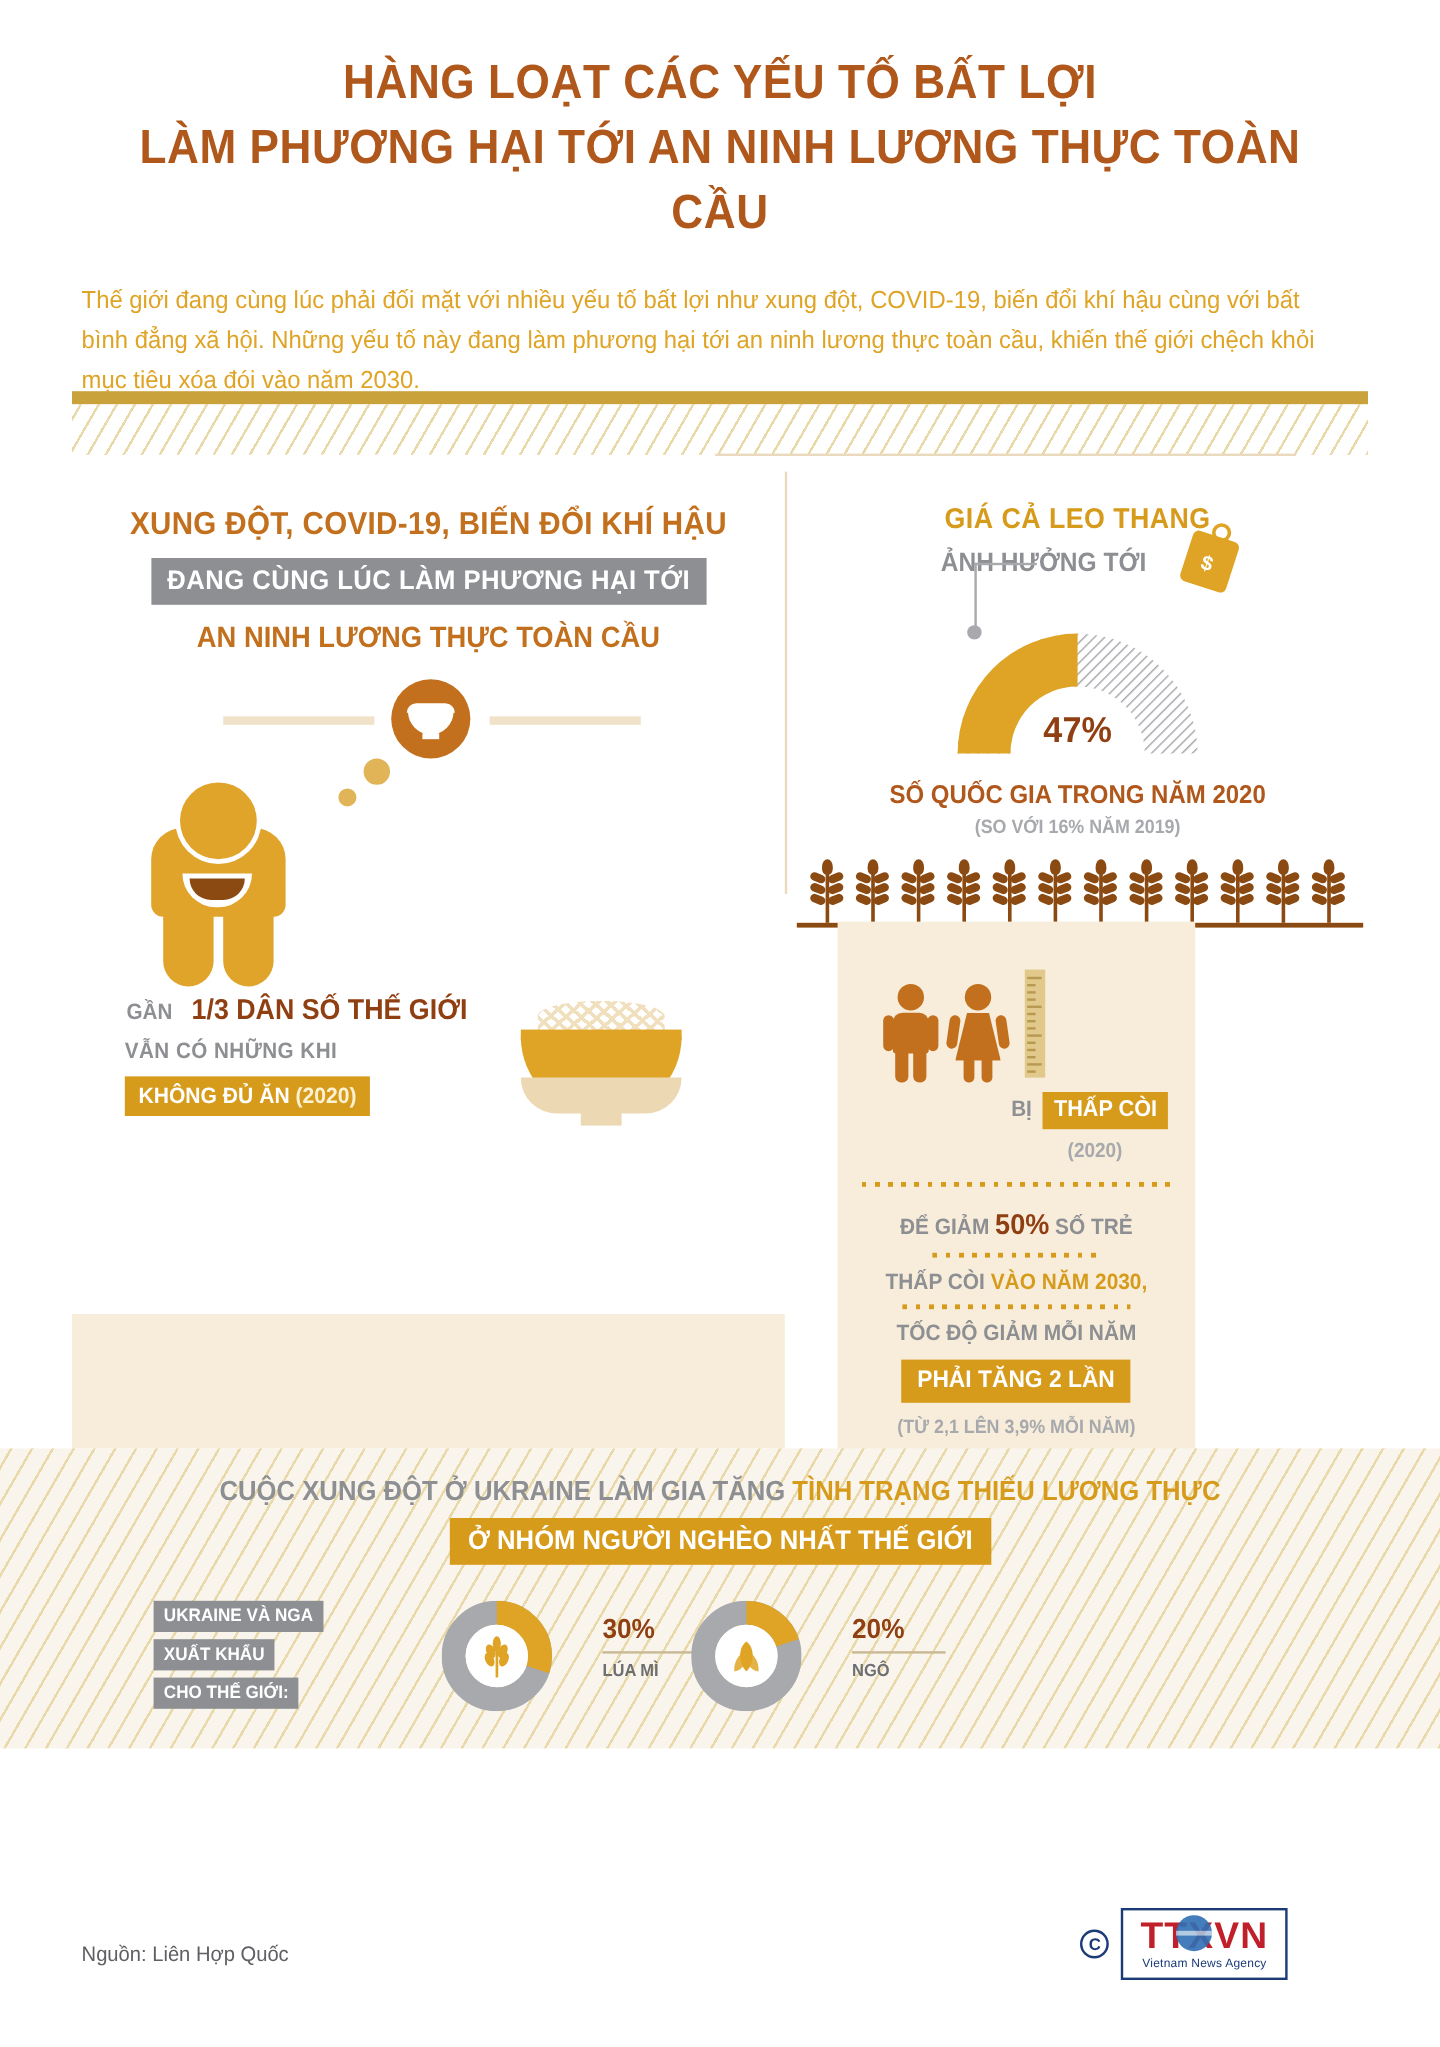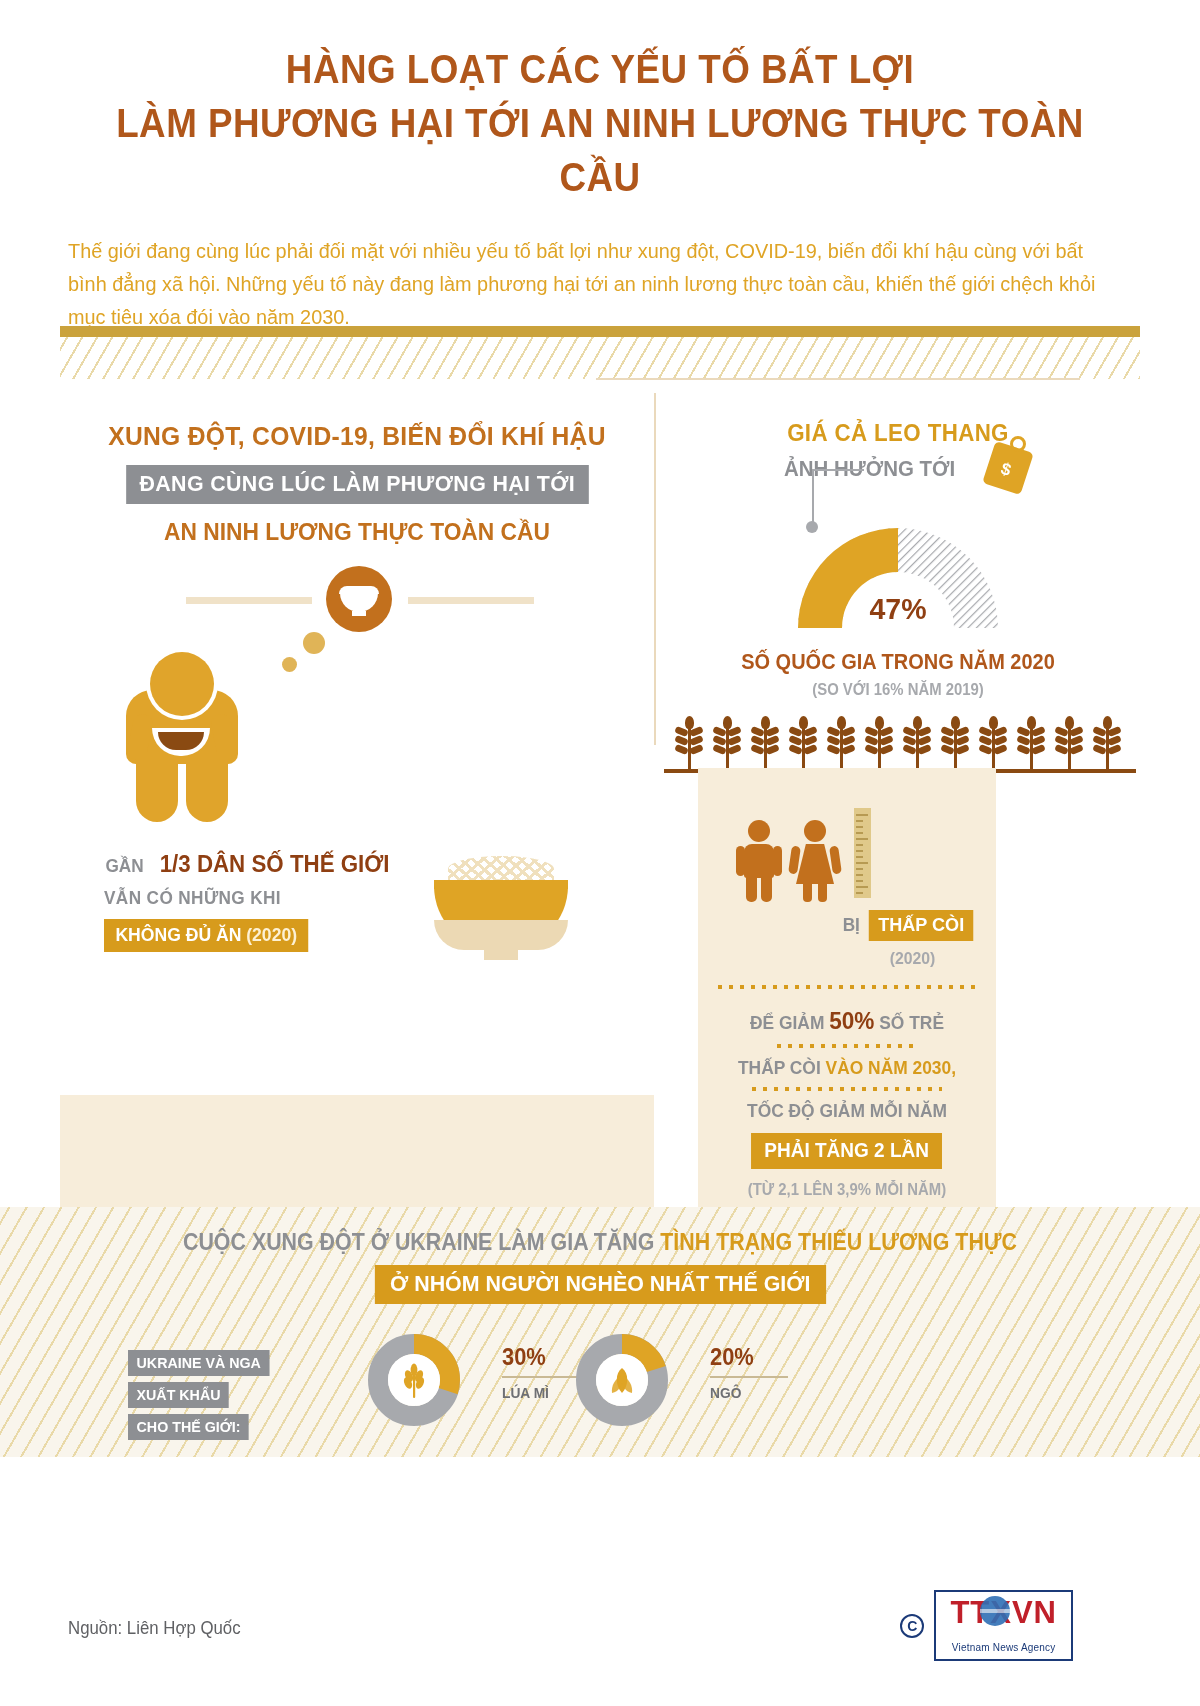--- a/index.html
+++ b/index.html
@@ -115,21 +115,21 @@
   .hungry-text { position:absolute; left:218px; top:22px; }
   .ht1 { color:#8d8f93; font-weight:bold; font-size:19.5px; transform:scaleX(0.93);
          transform-origin:left center; letter-spacing:0.4px; }
   .ht2 { color:#8f3f12; font-weight:bold; font-size:23px; margin-top:12px;
          transform:scaleX(0.93); transform-origin:left center; letter-spacing:0.3px; }
   .ht3 { display:inline-block; margin-top:13px; background:#d79b1c; color:#fdf6e6;
          font-weight:bold; font-size:19px; padding:5px 14px 6px 14px;
          transform:scaleX(0.95); transform-origin:left center; }
 
   
-  .third-row { position:relative; height:150px; margin-top:30px; }
+  .third-row { position:relative; height:150px; margin-top:8px; }
   .tr-text { position:absolute; left:44px; top:0; }
   .tr1 { }
   .tr1 .grey { color:#8d8f93; font-weight:bold; font-size:18.5px;
                transform:scaleX(0.93); display:inline-block; }
   .tr1 .brown { color:#8f3f12; font-weight:bold; font-size:24px;
                 transform:scaleX(0.93); display:inline-block; margin-left:6px; }
   .tr2 { color:#8d8f93; font-weight:bold; font-size:18.5px; margin-top:9px;
          transform:scaleX(0.93); transform-origin:left center; letter-spacing:.4px; }
   .tr3 { display:inline-block; margin-top:10px; background:#d79b1c; color:#fff;
          font-weight:bold; font-size:18.5px; padding:5px 12px 6px 12px;
@@ -278,21 +278,21 @@
   }
   .uk-h1 { text-align:center; padding-top:22px; font-weight:bold; font-size:23px;
            transform:scaleX(0.93); }
   .uk-h1 .g { color:#8d8f93; }
   .uk-h1 .o { color:#d79b1c; }
   .uk-h2 { display:block; margin:9px auto 0 auto; width:max-content; background:#d79b1c;
            color:#fff; font-weight:bold; font-size:22.5px; padding:6px 16px 7px 16px;
            transform:scaleX(0.95); }
 
   .uk-row { position:relative; margin-top:26px; height:120px; }
-  .uk-left { position:absolute; left:128px; top:20px; }
+  .uk-left { position:absolute; left:128px; top:4px; }
   .uk-left div { background:#8d8f93; color:#fff; font-weight:bold; font-size:15px;
                  padding:4px 9px 5px 9px; margin-bottom:6px; width:max-content;
                  transform:scaleX(0.95); transform-origin:left center; }
   .donut-g { position:absolute; top:0; width:230px; height:110px; }
   .donut-g.g1 { left:368px; }
   .donut-g.g2 { left:576px; }
   .donut-g.g3 { left:800px; }
   .donut { position:absolute; left:0; top:4px; width:92px; height:92px; }
   .donut .ico { position:absolute; left:26px; top:26px; width:40px; height:40px; }
   .dg-lab { position:absolute; left:104px; top:14px;margin-left:30px; }
@@ -307,21 +307,21 @@
   .source { position:absolute; left:68px; top:72px; color:#5f6063; font-size:17.5px;
             transform:scaleX(0.96); transform-origin:left center; }
   .logo { position:absolute; right:66px; top:44px; display:flex; align-items:center; gap:10px; }
   .logo-c { width:24px; height:24px; border:2px solid #1b3a78; border-radius:50%;
             color:#1b3a78; font-size:14px; font-weight:bold; display:flex;
             align-items:center; justify-content:center; }
   .logo-box { border:2px solid #1b3a78; padding:5px 14px 6px 14px; text-align:center;
               position:relative; }
   .logo-ttxvn { color:#c0202a; font-weight:bold; font-size:31px; letter-spacing:1px;
                 line-height:1; }
-  .logo-sub { color:#1b3a78; font-size:10px; margin-top:14px; letter-spacing:.2px; }
+  .logo-sub { color:#1b3a78; font-size:10px; margin-top:3px; letter-spacing:.2px; }
   .logo-globe { position:absolute; left:44px; top:4px; width:30px; height:30px;
                 border-radius:50%; background:#2f6fb5; opacity:.9; }
   .logo-globe::after { content:""; position:absolute; left:0; top:13px; width:30px;
                        height:4px; background:#fff; opacity:.6; }
 </style>
 </head>
 <body>
 
 <div class="page">
 

